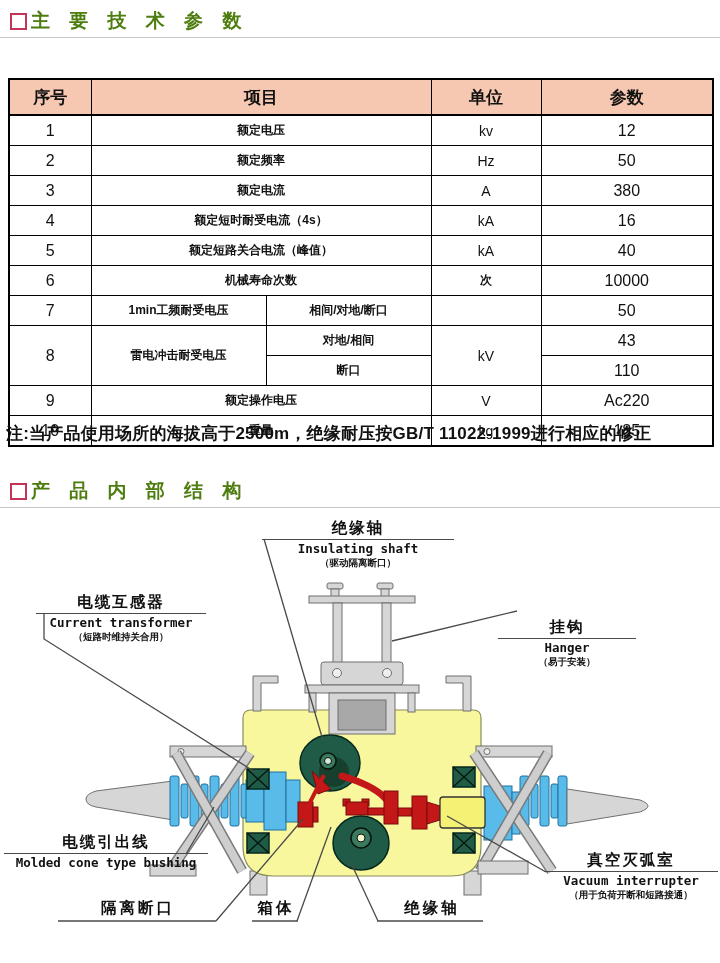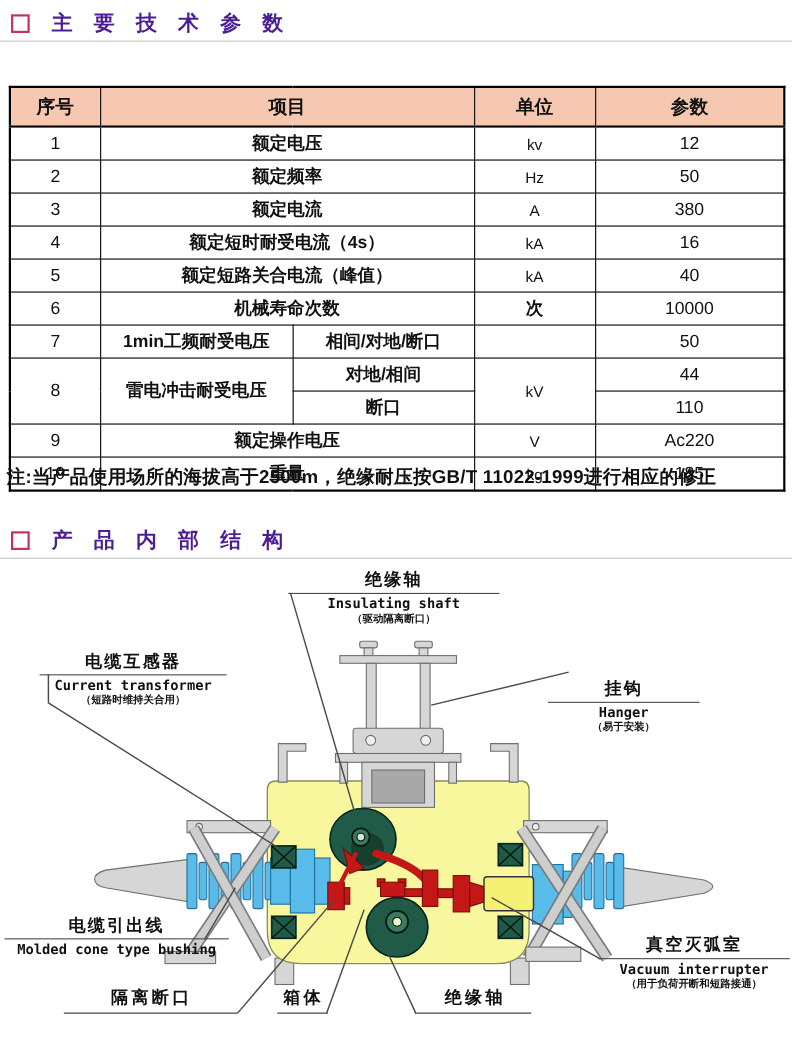--- a/index.html
+++ b/index.html
@@ -1,33 +1,33 @@
 <!DOCTYPE html>
 <html><head>
 <meta charset="utf-8">
 <style>
   html,body{margin:0;padding:0;}
   body{
     width:720px;height:963px;position:relative;background:#ffffff;
     font-family:"Liberation Sans",sans-serif;color:#111;overflow:hidden;
   }
   
-  .sec-header{position:absolute;left:10px;display:flex;align-items:center;gap:20px;
-    color:#4c1d95;font-weight:700;font-size:19px;letter-spacing:7px;white-space:nowrap;}
+  .sec-header{position:absolute;left:10px;display:flex;align-items:center;gap:4px;
+    color:#4d7c0f;font-weight:700;font-size:19px;letter-spacing:7px;white-space:nowrap;}
   .sq{width:13px;height:13px;border:2px solid #c23557;display:inline-block;flex:0 0 auto;}
   .rule{position:absolute;left:0;width:720px;height:0;border-top:1px solid #c6c6c6;}
 
   
   table.params{position:absolute;left:8px;top:78px;width:704px;border-collapse:collapse;
     table-layout:fixed;border:2px solid #000;}
   table.params th,table.params td{border:1px solid #000;text-align:center;vertical-align:middle;
     padding:0;overflow:hidden;white-space:nowrap;}
   table.params th{background:#f6c8b1;height:34px;font-size:17px;font-weight:700;border-bottom:2px solid #000;}
   table.params td{height:29px;}
-  td.ch{font-weight:600;font-size:16px;}
+  td.ch{font-weight:600;font-size:12px;}
   td.vv{font-weight:400;font-size:16px;}
   td.uu{font-weight:400;font-size:14px;}
 
   .note{position:absolute;left:6px;top:422px;width:712px;font-size:17px;font-weight:700;
     letter-spacing:.2px;white-space:nowrap;}
 
   
   .diagram{position:absolute;left:0;top:515px;width:568px;height:448px;}
   .diagram svg{position:absolute;left:0;top:0;}
   .dlabel{position:absolute;text-align:center;color:#111;line-height:1.25;}
@@ -122,21 +122,21 @@
       <td class="ch">1min工频耐受电压</td>
       <td class="ch">相间/对地/断口</td>
       <td class="uu"></td>
       <td class="vv">50</td>
     </tr>
     <tr>
       <td class="vv" rowspan="2">8</td>
       <td class="ch" rowspan="2">雷电冲击耐受电压</td>
       <td class="ch">对地/相间</td>
       <td class="uu" rowspan="2">kV</td>
-      <td class="vv">44</td>
+      <td class="vv">43</td>
     </tr>
     <tr>
       <td class="ch">断口</td>
       <td class="vv">110</td>
     </tr>
     <tr>
       <td class="vv">9</td>
       <td class="ch" colspan="2">额定操作电压</td>
       <td class="uu">V</td>
       <td class="vv">Ac220</td>

